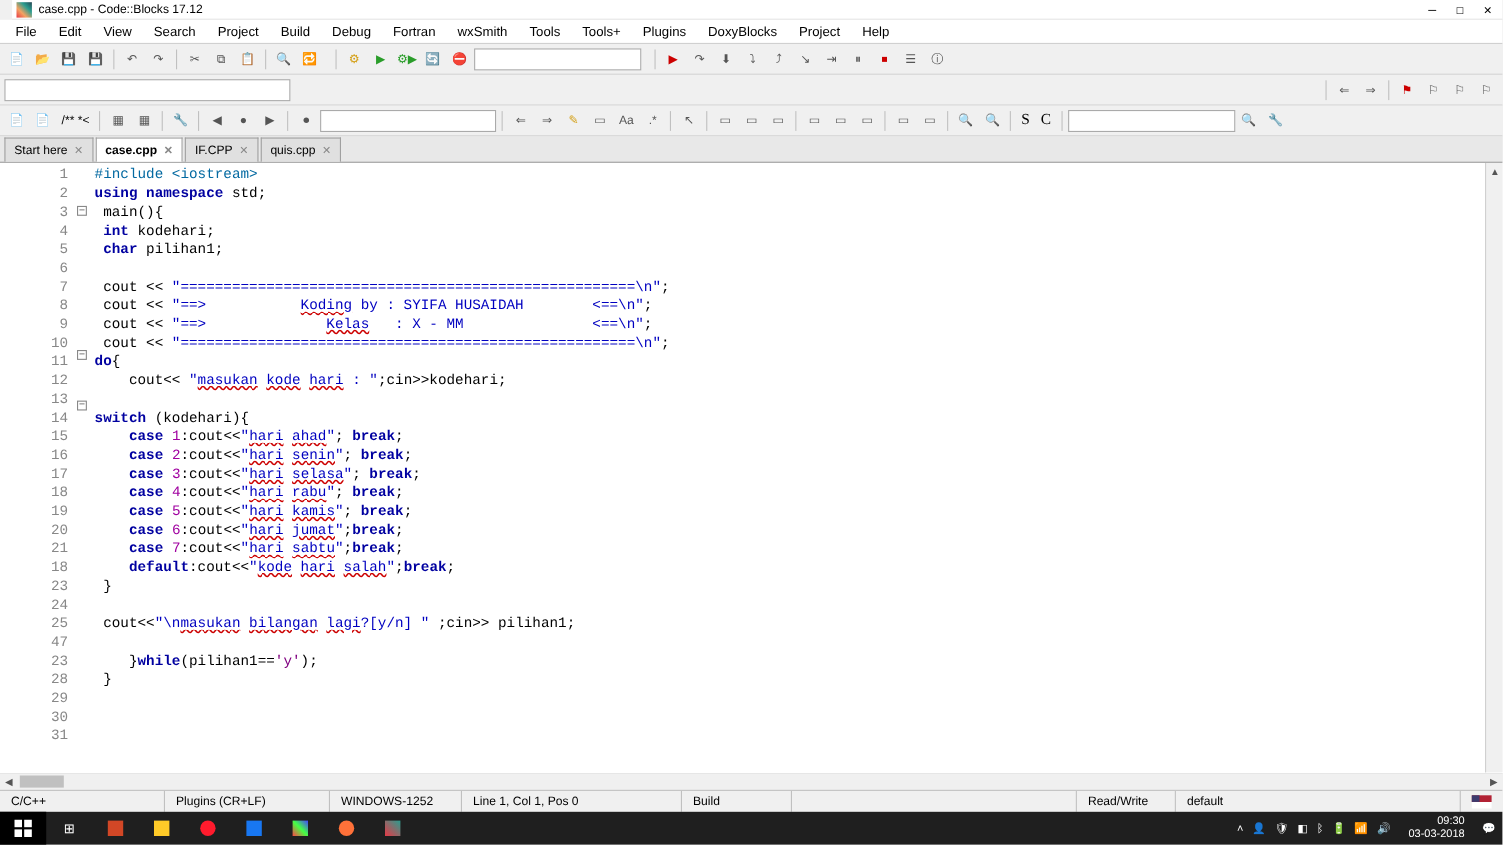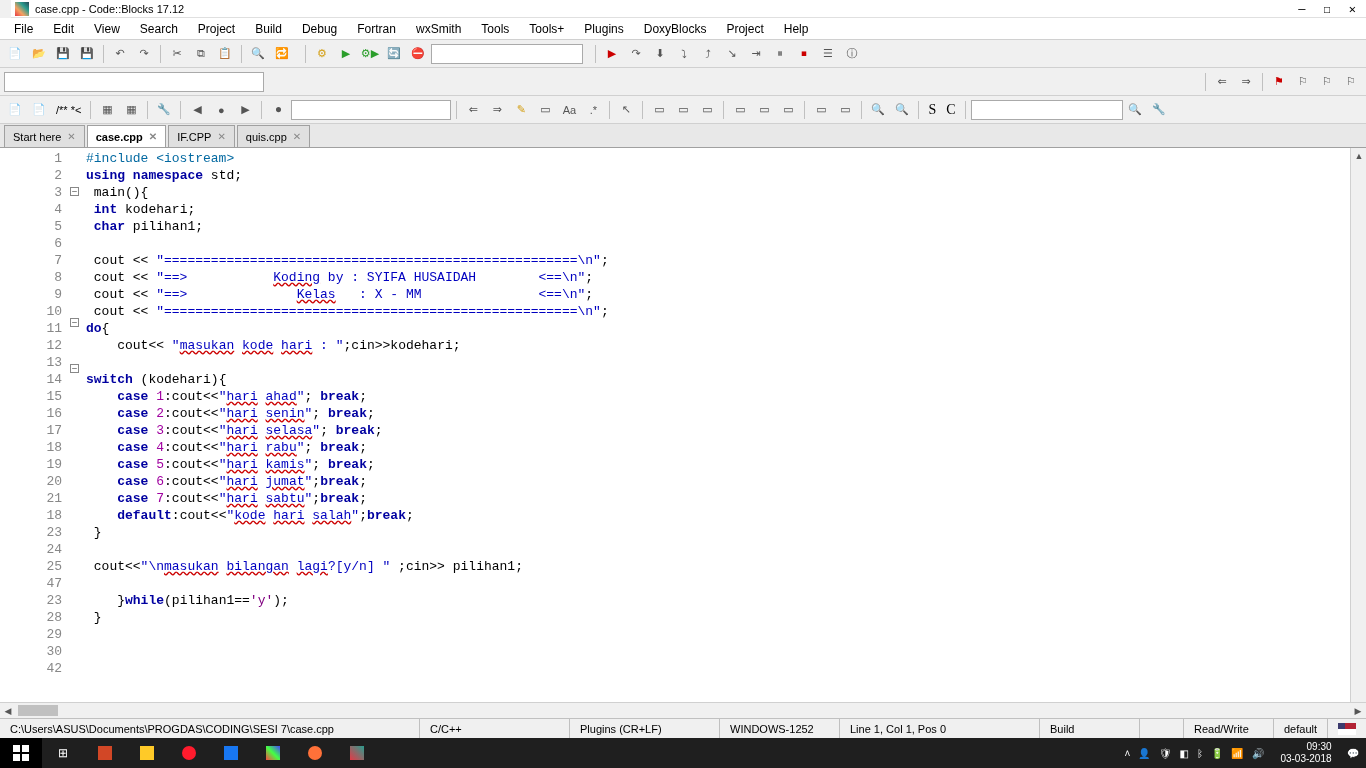--- a/index.html
+++ b/index.html
@@ -355,21 +355,21 @@
       <div>21</div>
       <div>18</div>
       <div>23</div>
       <div>24</div>
       <div>25</div>
       <div>47</div>
       <div>23</div>
       <div>28</div>
       <div>29</div>
       <div>30</div>
-      <div>42</div>
+      <div>31</div>
     </div>
   <div class="fold-gutter" id="fold-gutter">
       <div>&nbsp;</div>
       <div>&nbsp;</div>
       <div>
         <div class="fold">−</div>
       </div>
       <div>&nbsp;</div>
       <div>&nbsp;</div>
       <div>&nbsp;</div>
@@ -409,21 +409,20 @@
   </div>
 </div>
 <div class="scroll-h">
   <div class="scroll-btn">◀</div>
   <div class="thumb"></div>
   <div style="flex:1"></div>
   <div class="scroll-btn">▶</div>
 </div>
 
 <div class="status-bar">
-  <div class="status-cell path">C:\Users\ASUS\Documents\PROGDAS\CODING\SESI 7\case.cpp</div>
   <div class="status-cell lang">C/C++</div>
   <div class="status-cell eol">Plugins (CR+LF)</div>
   <div class="status-cell enc">WINDOWS-1252</div>
   <div class="status-cell pos">Line 1, Col 1, Pos 0</div>
   <div class="status-cell ins">Build</div>
   <div class="status-cell" style="flex:1"></div>
   <div class="status-cell rw">Read/Write</div>
   <div class="status-cell sch">default</div>
   <div class="status-cell flag">
       <div class="us-flag"></div>

